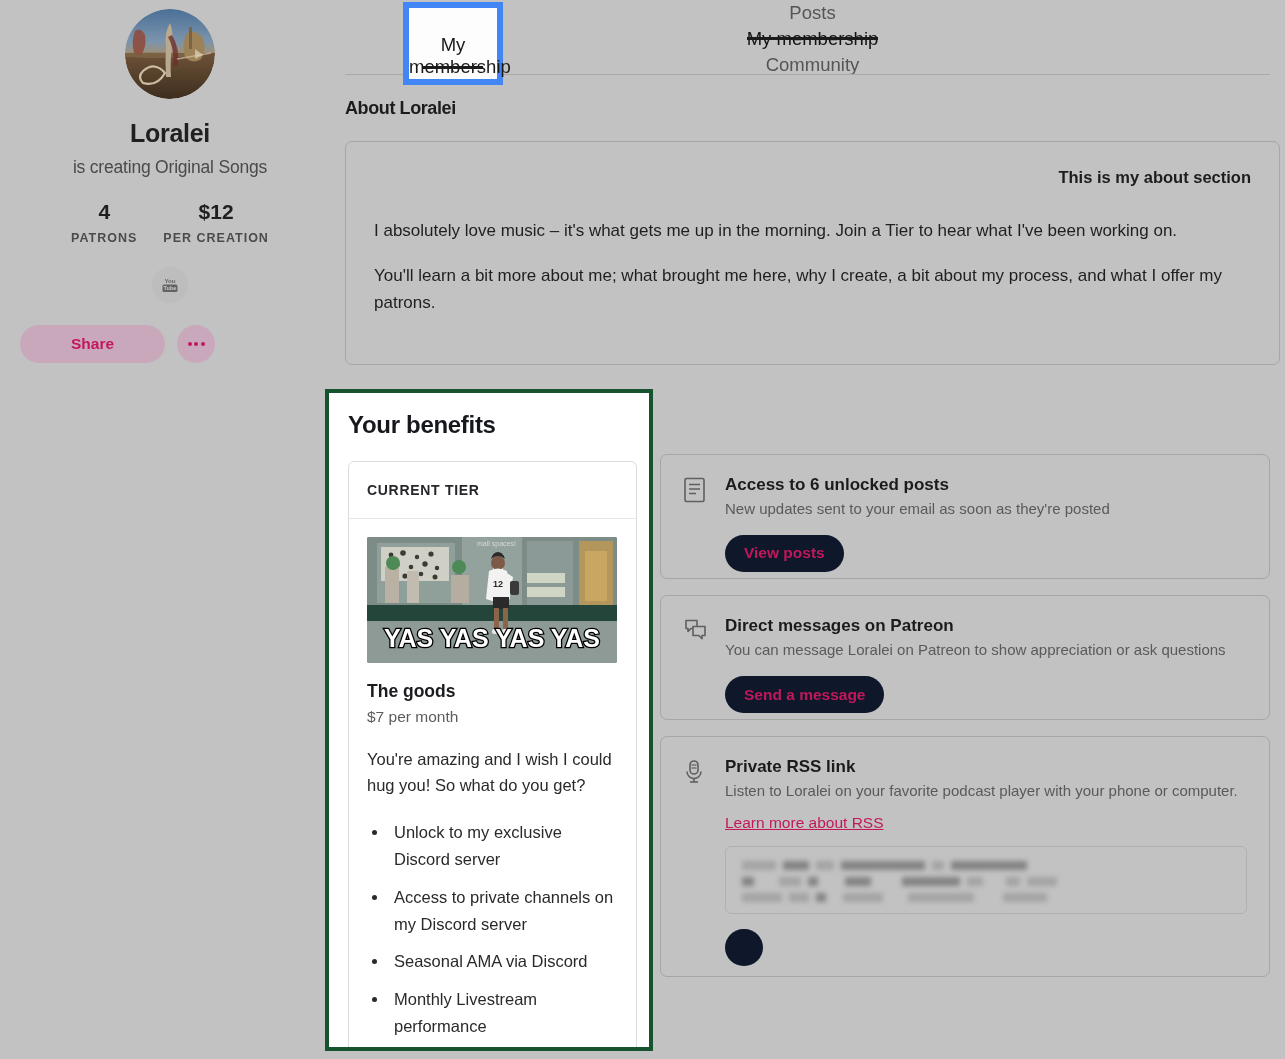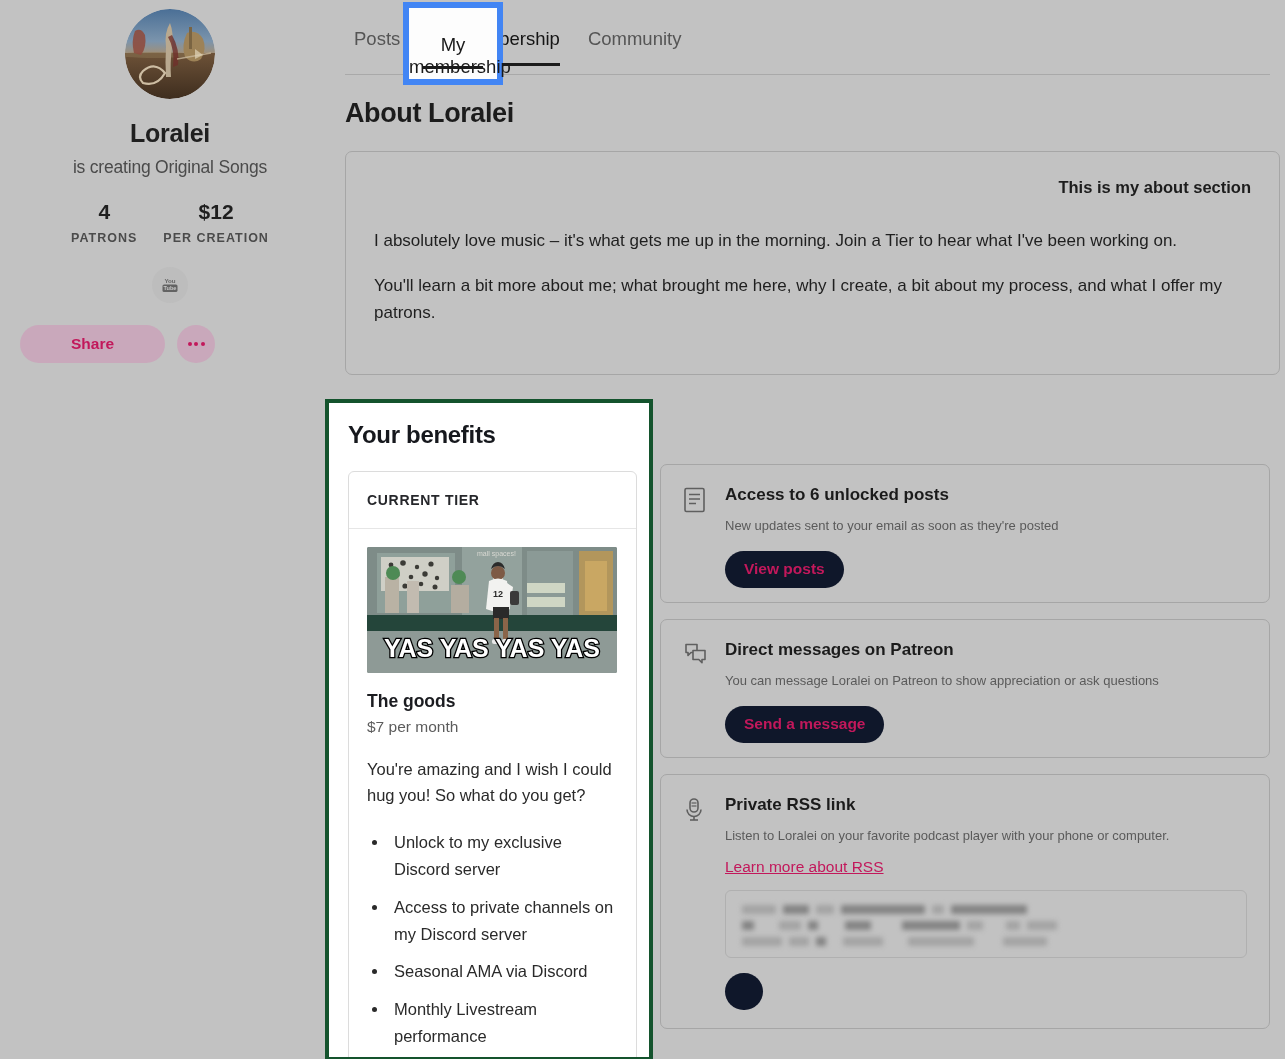--- a/index.html
+++ b/index.html
@@ -57,21 +57,21 @@
     width: 38px; height: 38px; border: none; border-radius: 50%;
     background: #c9a8bb; color: #c2185b; cursor: pointer;
     display: flex; align-items: center; justify-content: center; gap: 2.5px;
   }
   .btn-more i { width: 4px; height: 4px; border-radius: 50%; background: #c2185b; display:block; }
 
   
   .main { position: absolute; left: 340px; top: 0; width: 945px; height: 1059px; }
 
   .tabbar { position: relative; height: 78px; }
-  .tabs { display: flex; align-items: center; height: 78px; gap: 0; }
+  .tabs { display: flex; align-items: center; height: 78px; gap: 0; flex-direction: column; }
   .tab {
     font-size: 18.5px; color: #555; cursor: pointer;
     padding: 0 14px; height: 78px; display: flex; align-items: center;
     position: relative; background: transparent;
     border: none; font-family: "Liberation Sans", sans-serif;
   }
   .tab.active { color: #141414; }
   .tab-underline {
     position: absolute; left: 14px; right: 14px; bottom: 12px;
     height: 3px; background: #1b1b1b;
@@ -88,21 +88,21 @@
   .ann-tab-label {
     position: absolute; left: 0; right: 0; top: 26px; text-align: center;
     font-size: 18.5px; color: #1a1a1a;
   }
   .ann-tab-underline {
     position: absolute; left: 14px; right: 14px; bottom: 10px;
     height: 3px; background: #1b1b1b;
   }
 
   .section-title {
-    margin: 20px 0 0 5px; font-size: 27px; font-weight: bold;
+    margin: 20px 0 0 5px; font-size: 18px; font-weight: bold;
     color: #1c1c1c; letter-spacing: -0.4px;
   }
 
   .about-box {
     margin: 22px 5px 0 5px; border: 1px solid #a6a6a6; border-radius: 7px;
     padding: 26px 28px 30px 28px; background: transparent;
   }
   .about-heading {
     text-align: right; font-size: 16.5px; font-weight: bold; color: #1d1d1d;
   }
@@ -139,27 +139,27 @@
   .tier-list li {
     font-size: 16.5px; line-height: 1.62; color: #2a2a2a; margin-bottom: 11px;
     padding-left: 5px;
   }
 
   .cards-col {
     position: absolute; left: 320px; top: 65px; width: 610px;
   }
   .bcard {
     border: 1px solid #a6a6a6; border-radius: 7px;
-    padding: 20px 22px 14px 22px; margin-bottom: 16px;
+    padding: 20px 22px 6px 22px; margin-bottom: 16px;
     display: flex; gap: 14px; background: transparent;
   }
   .bcard-icon { flex: none; width: 28px; padding-top: 2px; }
   .bcard-body { flex: 1; min-width: 0; }
   .bcard-title { font-size: 17px; font-weight: bold; color: #1b1b1b; }
-  .bcard-desc { margin-top: 11px; font-size: 13px; line-height: 1.55; color: #5a5a5a; }
+  .bcard-desc { margin-top: 2px; font-size: 15px; line-height: 1.55; color: #5a5a5a; }
   .bcard-btn {
     margin-top: 15px; height: 37px; padding: 0 19px; border: none; border-radius: 19px;
     background: #0f172a; color: #c2185b; font-size: 15.5px; font-weight: bold;
     cursor: pointer; font-family: "Liberation Sans", sans-serif;
   }
   .bcard-link {
     display: inline-block; margin-top: 12px; font-size: 15.5px;
     color: #c2185b; text-decoration: underline; cursor: pointer;
   }
   .rss-box {

